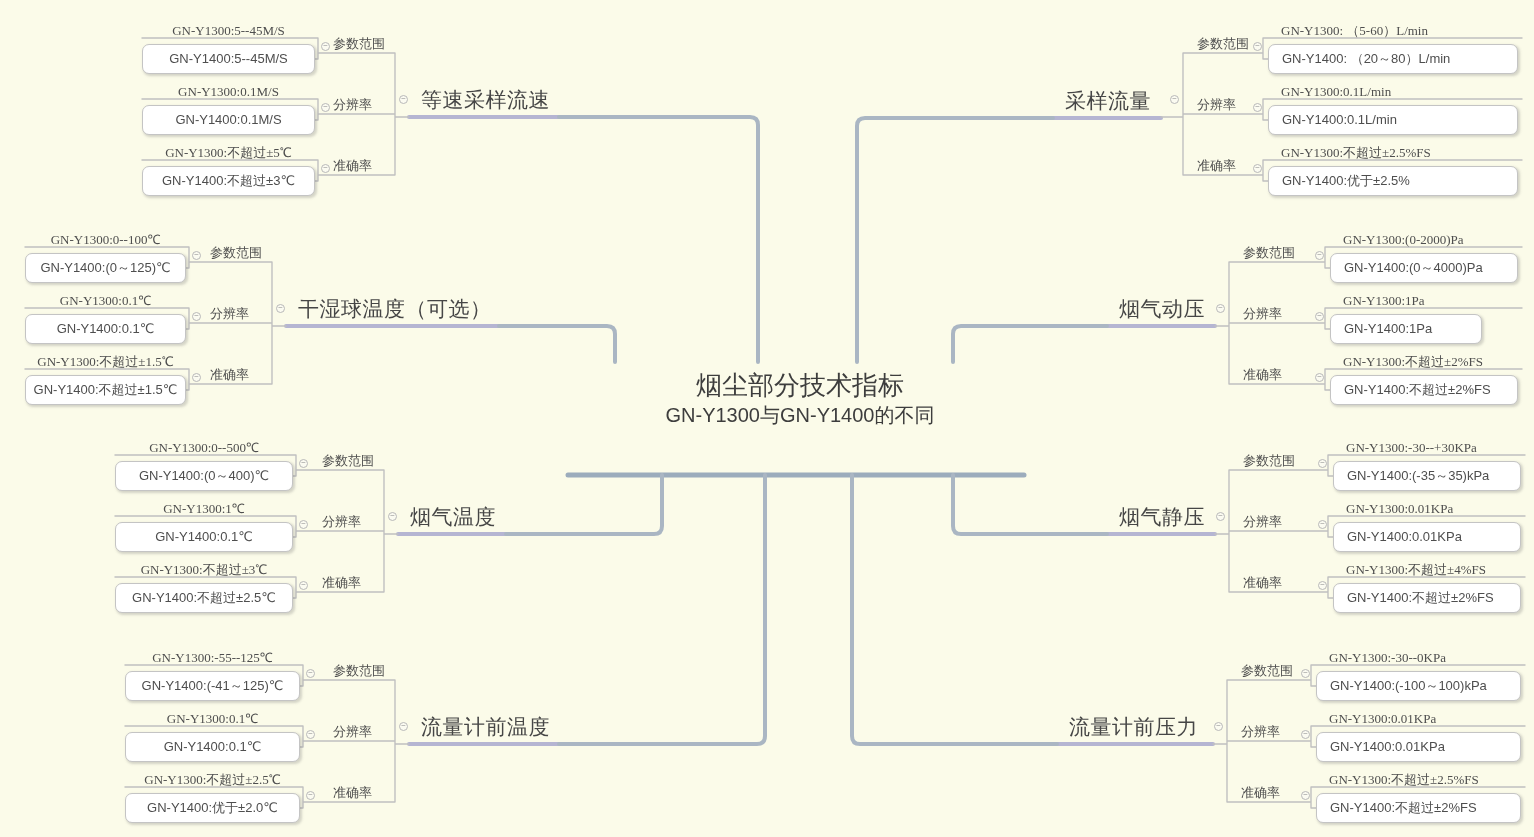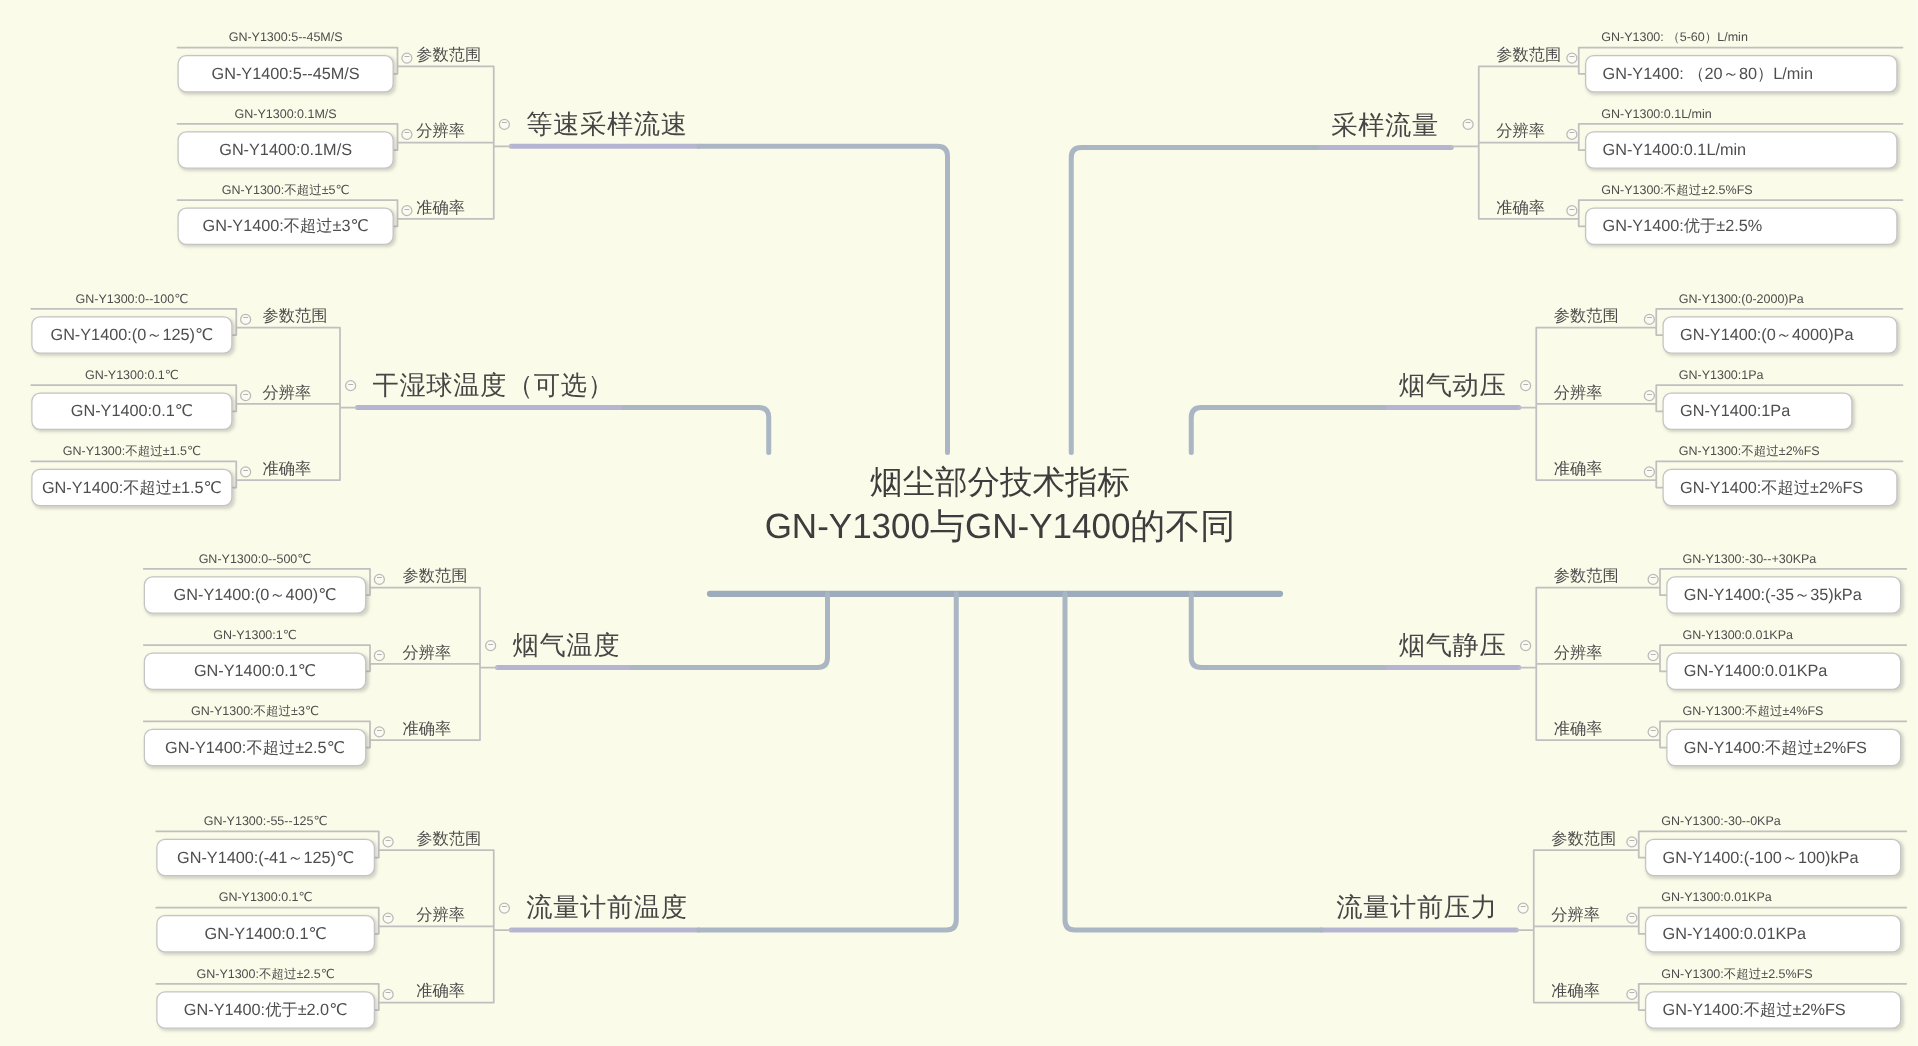--- a/index.html
+++ b/index.html
@@ -3,40 +3,40 @@
 <meta charset="utf-8">
 <style>
   html,body{margin:0;padding:0;}
   body{
     width:1534px;height:837px;overflow:hidden;
     font-family:"Liberation Sans","DejaVu Sans",sans-serif;
   }
   #canvas{position:relative;width:1534px;height:837px;}
   #connectors{position:absolute;left:0;top:0;z-index:0;}
   .node{position:absolute;z-index:1;white-space:nowrap;}
-  .lf1{font-size:10px;color:#4e4e4e;height:15px;line-height:15px;}
+  .lf1{font-size:13px;color:#4e4e4e;height:15px;line-height:15px;font-family:Liberation Serif, serif;}
   .lbox{
     font-size:13px;color:#4e4e4e;height:30px;line-height:28px;
     background:#ffffff;border:1.4px solid #c4c4c4;border-radius:7px;
     box-sizing:border-box;
     box-shadow:1.5px 1.5px 2.5px rgba(110,110,110,.28);
     display:flex;align-items:center;
   }
   .lbox.ctr{justify-content:center;}
   .lbox.lft{justify-content:flex-start;padding-left:13px;}
   .glabel{font-size:13px;color:#4e4e4e;height:15px;line-height:15px;}
   .topic{font-size:21px;color:#464646;height:28px;line-height:28px;letter-spacing:0.5px;}
   .ci{
     position:absolute;z-index:2;width:9px;height:9px;border-radius:50%;
     border:1px solid #b9b9b9;background:#fbfbf1;box-sizing:border-box;
     font-size:8px;line-height:6px;text-align:center;color:#979797;
   }
   .title-line{position:absolute;z-index:1;left:558px;width:484px;text-align:center;color:#3d3d3d;}
   #title1{top:368px;font-size:26px;}
-  #title2{top:402px;font-size:28px;}
+  #title2{top:402px;font-size:20px;}
 </style>
 </head>
 <body>
 
 <div id="canvas" style="background: rgb(251, 251, 233);">
   <svg id="connectors" width="1534" height="837" viewBox="0 0 1534 837">
       <path d="M568 475H1024" stroke="#9CACBC" stroke-width="5" fill="none" stroke-linecap="round"></path>
       <path d="M409 117H559" stroke="#B5B5D2" stroke-width="4" fill="none" stroke-linecap="round"></path>
       <path d="M559 117H750Q758 117 758 125V362" stroke="#AAB6C3" stroke-width="4" fill="none" stroke-linecap="round"></path>
       <path d="M395 53V175M395 117H409M142 38H318M315 59H318M318 38V59M318 53H395M142 99H318M315 120H318M318 99V120M318 114H395M142 160H318M315 181H318M318 160V181M318 175H395" stroke="#C0C0C0" stroke-width="1.4" fill="none" stroke-linecap="round"></path>

